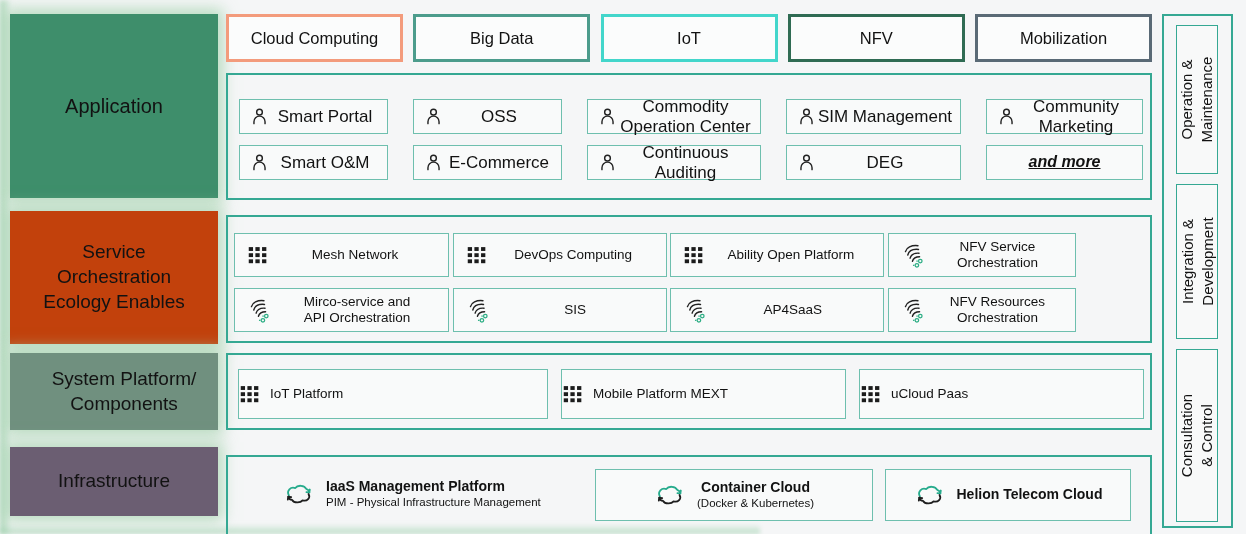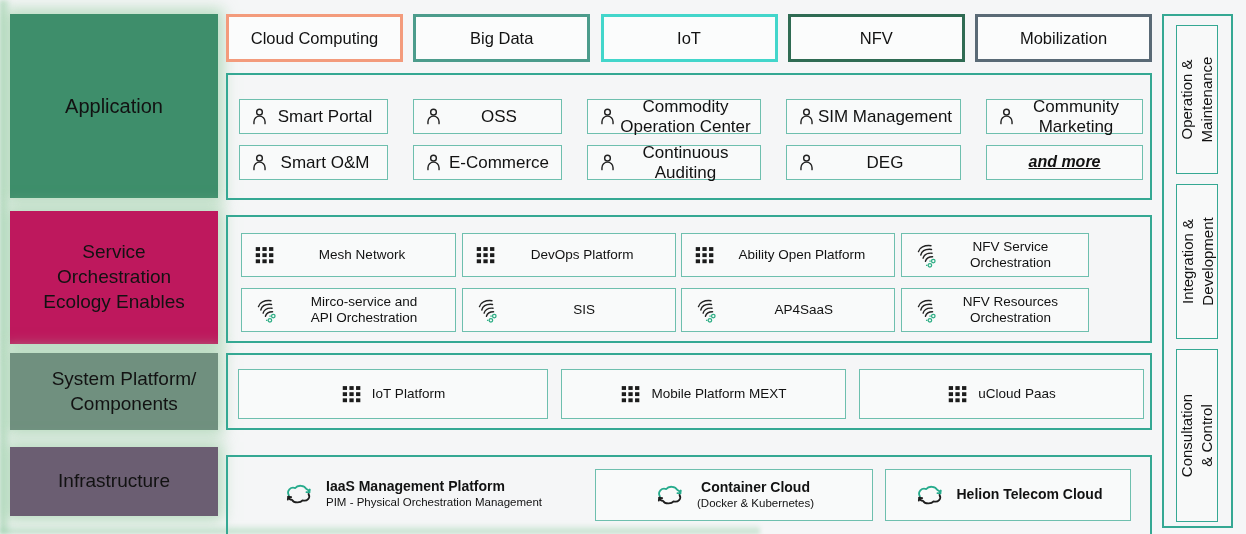--- a/index.html
+++ b/index.html
@@ -45,30 +45,30 @@
 
   
   .app-row { position:absolute; left:11px; width:904px; display:grid;
     grid-template-columns:149px 149px 174px 175px 157px; justify-content:space-between; }
   #app-row1 { top:24px; } #app-row2 { top:70px; }
   .app-row .item { height:35px; }
   .item.more { justify-content:center; font-style:italic; font-size:16px; }
   .item.more .txt { flex:none; text-decoration:underline; padding:0; font-weight:600; }
 
   
-  .orch-row { position:absolute; left:13px; width:848px; display:grid;
-    grid-template-columns:215px 214px 214px 188px; justify-content:space-between; }
+  .orch-row { position:absolute; left:0; width:848px; display:grid;
+    grid-template-columns:215px 214px 214px 188px; justify-content:space-between;padding-left:6px; }
   #orch-row1 { top:16px; } #orch-row2 { top:71px; }
   .orch-row .item { height:44px; font-size:13.5px; }
   .orch-row .item .ic { margin-left:12px; }
 
   
   .sys-row { position:absolute; left:10px; top:14px; width:906px; display:grid;
     grid-template-columns:310px 285px 285px; justify-content:space-between; }
-  .sys-row .item { height:50px; justify-content:center; font-size:13.5px; }
+  .sys-row .item { height:50px; justify-content:flex-start; font-size:13.5px; }
   .sys-row .item .ic { margin-left:0; }
   .sys-row .item .txt { flex:none; padding:0 0 0 10px; }
 
   
   .infra-item { display:flex; align-items:center; }
   .infra-item .ic { margin-right:12px; display:flex; align-items:center; }
   .infra-title { font-size:14px; font-weight:700; line-height:1.25; }
   .infra-sub { font-size:11.5px; line-height:1.2; }
   #infra-iaas { position:absolute; left:55px; top:12px; height:50px; }
   .infra-box { position:absolute; top:12px; height:52px; background:#f9fafa;
@@ -93,21 +93,21 @@
   svg { display:block; }
 </style>
 </head>
 <body>
 
 <div class="canvas">
   <div class="glow-left"></div>
   <div class="glow-bottom"></div>
 
   <div class="side-label" id="lbl-app" style="background-color: rgb(62, 142, 107);">Application</div>
-  <div class="side-label" id="lbl-svc" style="background-color: #be185d;">Service
+  <div class="side-label" id="lbl-svc" style="background-color: #c2410c;">Service
 Orchestration
 Ecology Enables</div>
   <div class="side-label" id="lbl-sys" style="background-color: rgb(112, 144, 127); padding-left: 20px;">System Platform/
 Components</div>
   <div class="side-label" id="lbl-infra" style="background-color: rgb(107, 94, 114);">Infrastructure</div>
 
   <div class="cat-row">
     <div class="cat-btn" style="border-color: rgb(243, 155, 124);">Cloud Computing</div>
     <div class="cat-btn" style="border-color: rgb(76, 156, 140);">Big Data</div>
     <div class="cat-btn" style="border-color: rgb(67, 214, 203);">IoT</div>
@@ -233,21 +233,21 @@
               <rect x="9.6" y="2.4" width="4.9" height="4.4"></rect>
               <rect x="17.2" y="2.4" width="4.9" height="4.4"></rect>
               <rect x="2" y="9.4" width="4.9" height="4.4"></rect>
               <rect x="9.6" y="9.4" width="4.9" height="4.4"></rect>
               <rect x="17.2" y="9.4" width="4.9" height="4.4"></rect>
               <rect x="2" y="16.4" width="4.9" height="4.4"></rect>
               <rect x="9.6" y="16.4" width="4.9" height="4.4"></rect>
               <rect x="17.2" y="16.4" width="4.9" height="4.4"></rect>
             </svg>
           </span>
-        <span class="txt">DevOps Platform</span>
+        <span class="txt">DevOps Computing</span>
       </div>
       <div class="item">
         <span class="ic">
             <svg viewBox="0 0 24 24" width="21" height="21" fill="#1c1c1c">
               <rect x="2" y="2.4" width="4.9" height="4.4"></rect>
               <rect x="9.6" y="2.4" width="4.9" height="4.4"></rect>
               <rect x="17.2" y="2.4" width="4.9" height="4.4"></rect>
               <rect x="2" y="9.4" width="4.9" height="4.4"></rect>
               <rect x="9.6" y="9.4" width="4.9" height="4.4"></rect>
               <rect x="17.2" y="9.4" width="4.9" height="4.4"></rect>
@@ -419,21 +419,21 @@
       <span class="ic">
           <svg viewBox="0 0 34 26" width="31" height="24" fill="none" stroke-width="2" stroke-linecap="round" stroke-linejoin="round">
             <path stroke="#26ab8c" d="M6.5 14.5 C3.5 9.5 8.5 4.5 13.5 6.5 C16 2.8 23.5 3.2 25.5 7.5 C27.3 8.1 28.6 9.6 28.9 11.3"></path>
             <path stroke="#26ab8c" d="M28.9 11.3 l0.5 -3.2 M28.9 11.3 l-3.2 -0.4"></path>
             <path stroke="#1e1e1e" d="M28 13 C30.5 17 26.5 21.5 21.5 20 C19 23.2 12 23 10 19.5 C7.8 19.3 6.2 17.9 5.8 16"></path>
             <path stroke="#1e1e1e" d="M5.8 16 l-0.5 3.2 M5.8 16 l3.2 0.4"></path>
           </svg>
         </span>
       <span>
         <span class="infra-title" style="display:block">IaaS Management Platform</span>
-        <span class="infra-sub" style="display:block">PIM - Physical Orchestration Management</span>
+        <span class="infra-sub" style="display:block">PIM - Physical Infrastructure Management</span>
       </span>
     </div>
     <div class="infra-box" id="infra-cc">
       <span class="inner">
         <span class="ic">
             <svg viewBox="0 0 34 26" width="31" height="24" fill="none" stroke-width="2" stroke-linecap="round" stroke-linejoin="round">
               <path stroke="#26ab8c" d="M6.5 14.5 C3.5 9.5 8.5 4.5 13.5 6.5 C16 2.8 23.5 3.2 25.5 7.5 C27.3 8.1 28.6 9.6 28.9 11.3"></path>
               <path stroke="#26ab8c" d="M28.9 11.3 l0.5 -3.2 M28.9 11.3 l-3.2 -0.4"></path>
               <path stroke="#1e1e1e" d="M28 13 C30.5 17 26.5 21.5 21.5 20 C19 23.2 12 23 10 19.5 C7.8 19.3 6.2 17.9 5.8 16"></path>
               <path stroke="#1e1e1e" d="M5.8 16 l-0.5 3.2 M5.8 16 l3.2 0.4"></path>

